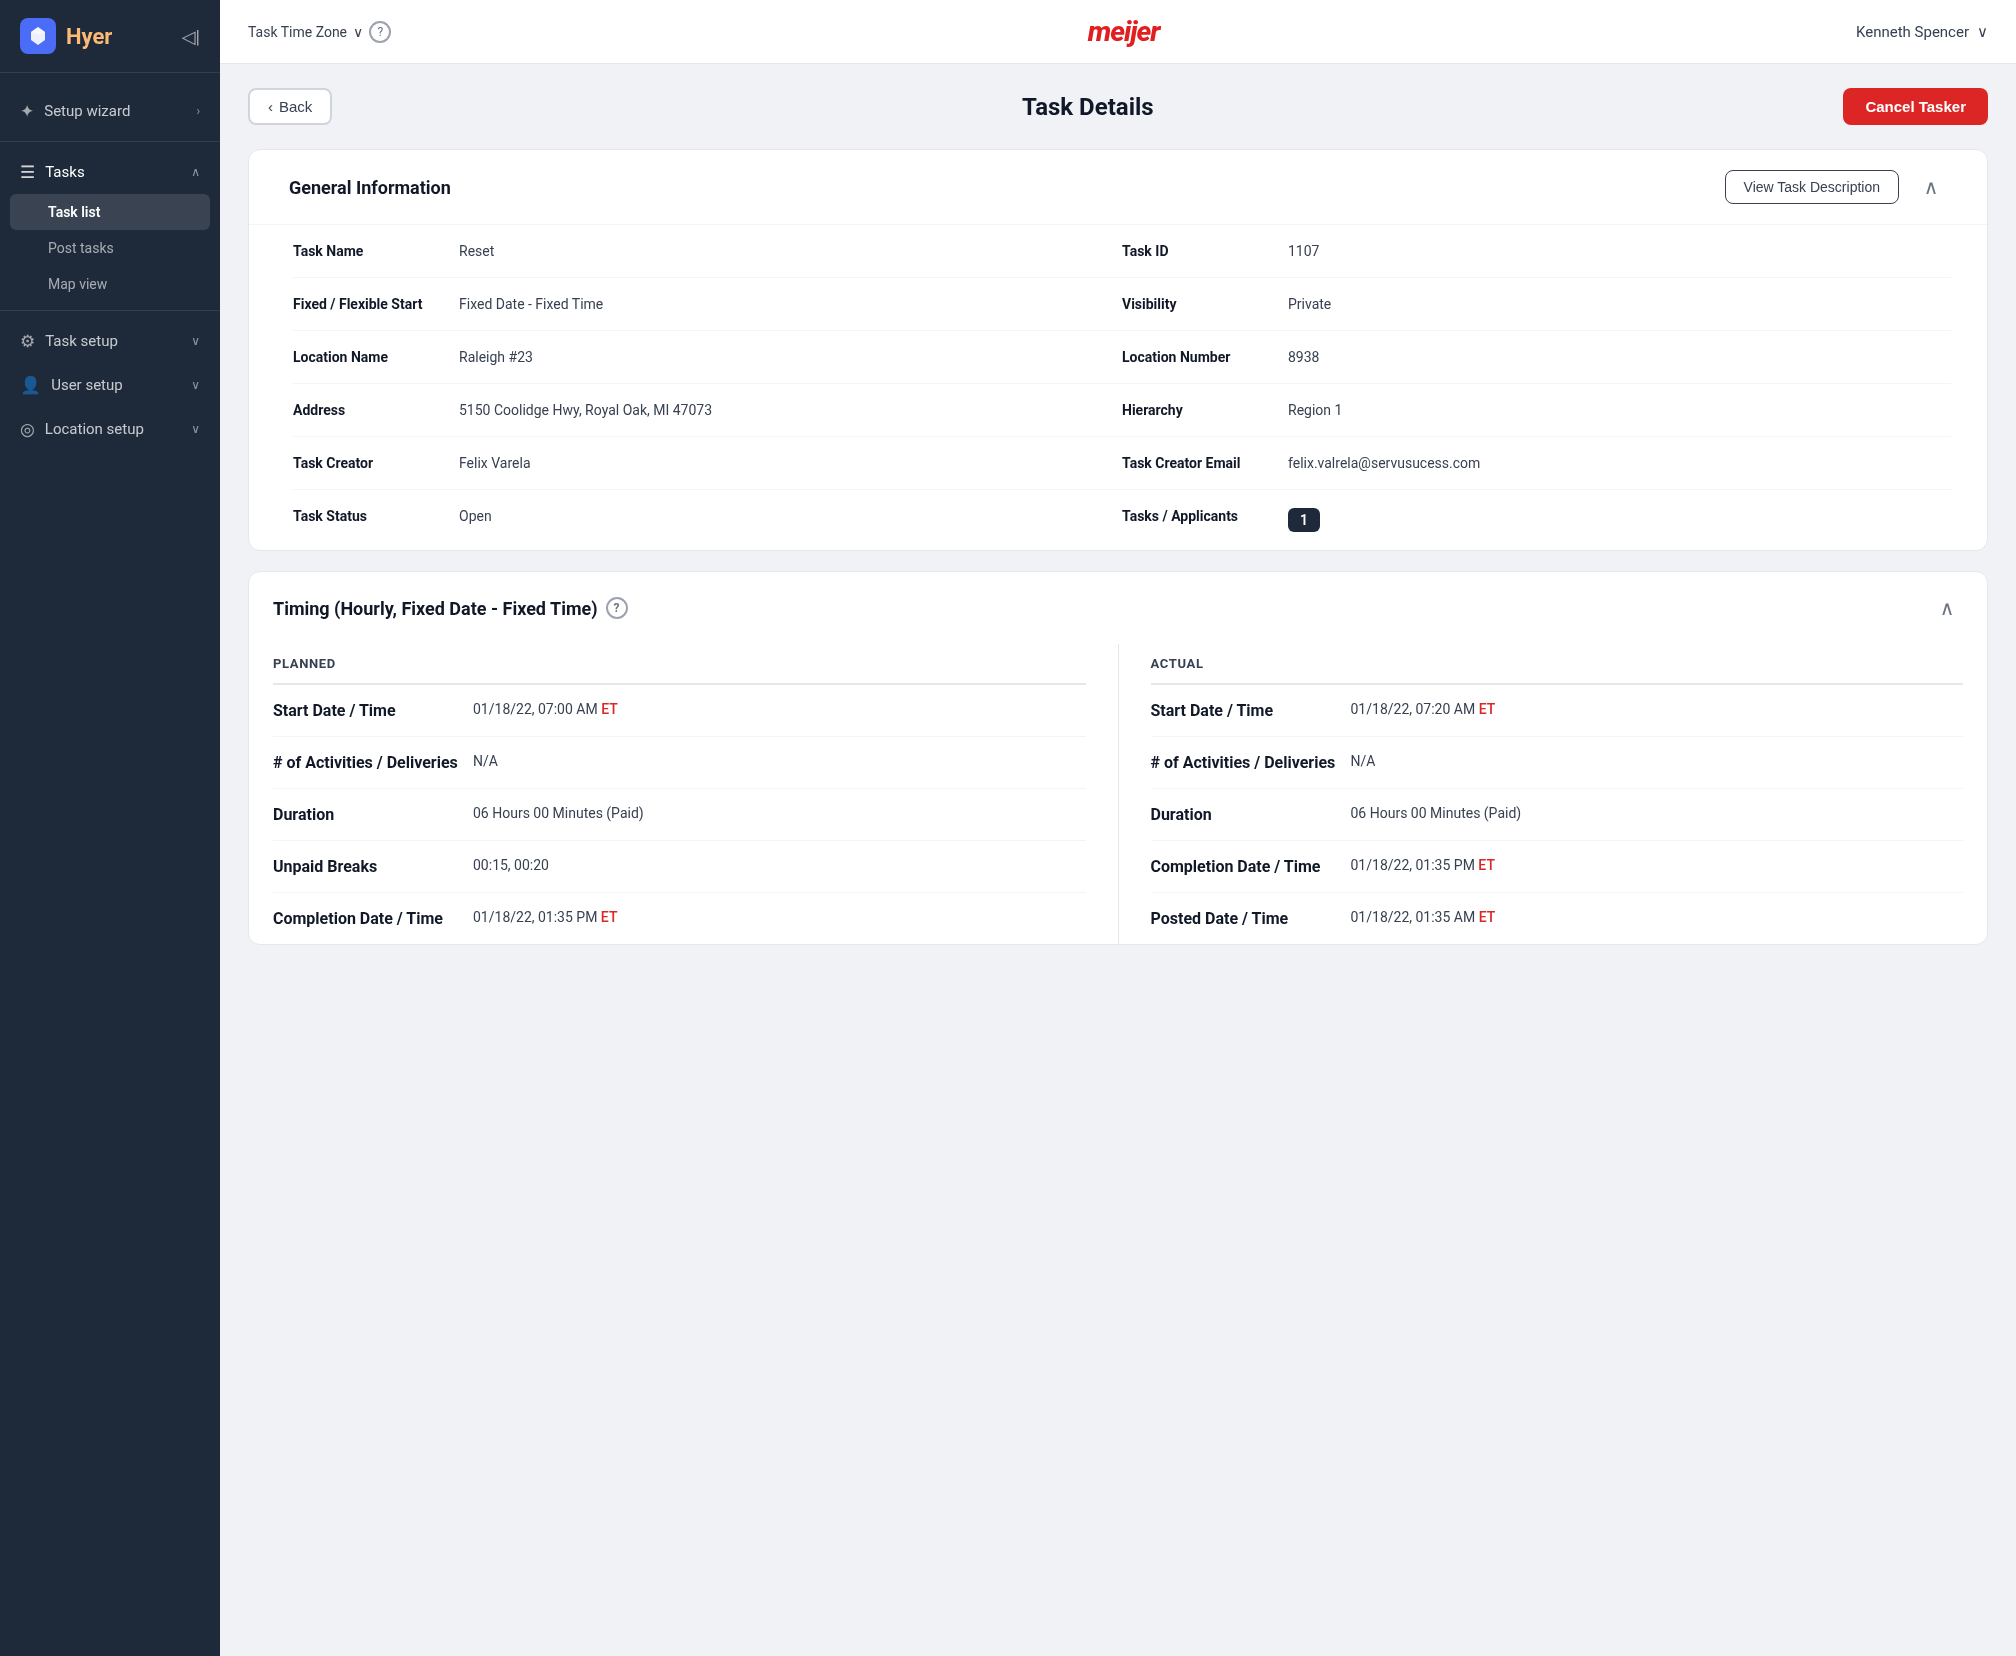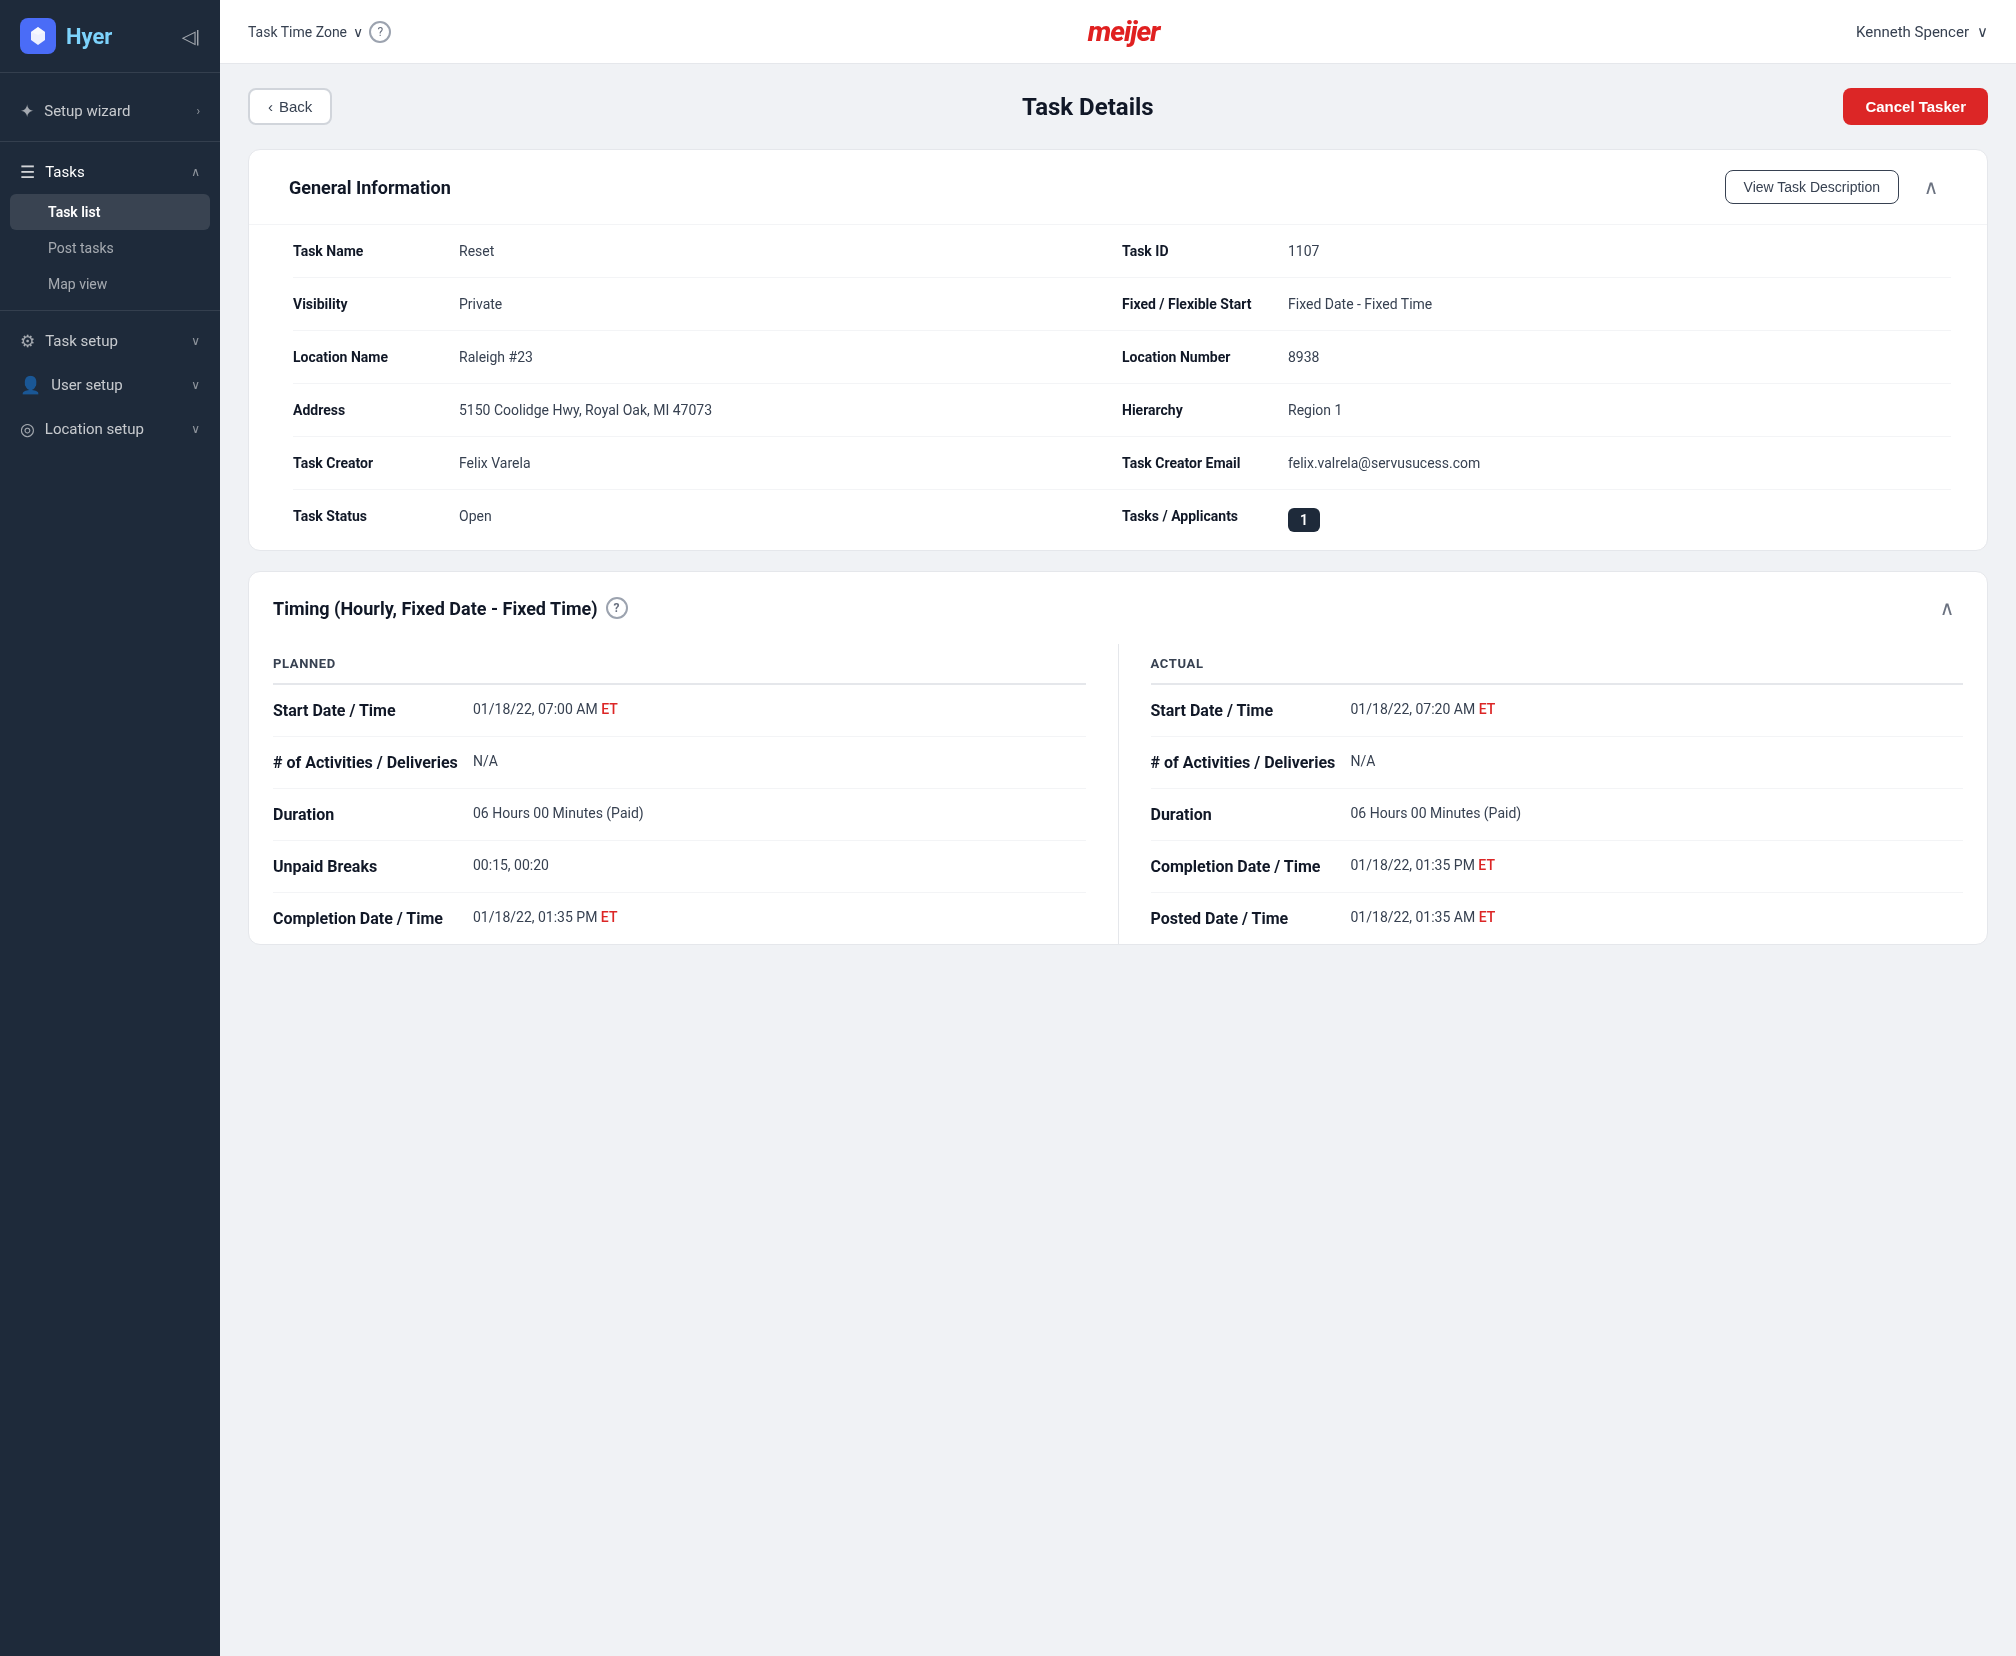--- a/index.html
+++ b/index.html
@@ -27,21 +27,21 @@
       height: 36px;
       background: #4a6cf7;
       border-radius: 8px;
       display: flex;
       align-items: center;
       justify-content: center;
     }
     .logo-text {
       font-size: 22px;
       font-weight: 700;
-      color: #7dd3fc;
+      color: #fdba74;
     }
     .sidebar-back {
       margin-left: auto;
       color: rgba(255,255,255,0.6);
       font-size: 18px;
       cursor: pointer;
     }
     .sidebar-nav {
       padding: 16px 0;
       flex: 1;
@@ -414,26 +414,26 @@
             <span class="info-value">Reset</span>
           </div>
           <div class="info-cell">
             <span class="info-label">Task ID</span>
             <span class="info-value">1107</span>
           </div>
         </div>
 
         <div class="info-row">
           <div class="info-cell">
+            <span class="info-label">Fixed / Flexible Start</span>
+            <span class="info-value">Fixed Date - Fixed Time</span>
+          </div>
+          <div class="info-cell">
             <span class="info-label">Visibility</span>
             <span class="info-value">Private</span>
-          </div>
-          <div class="info-cell">
-            <span class="info-label">Fixed / Flexible Start</span>
-            <span class="info-value">Fixed Date - Fixed Time</span>
           </div>
         </div>
 
         <div class="info-row">
           <div class="info-cell">
             <span class="info-label">Location Name</span>
             <span class="info-value">Raleigh #23</span>
           </div>
           <div class="info-cell">
             <span class="info-label">Location Number</span>

